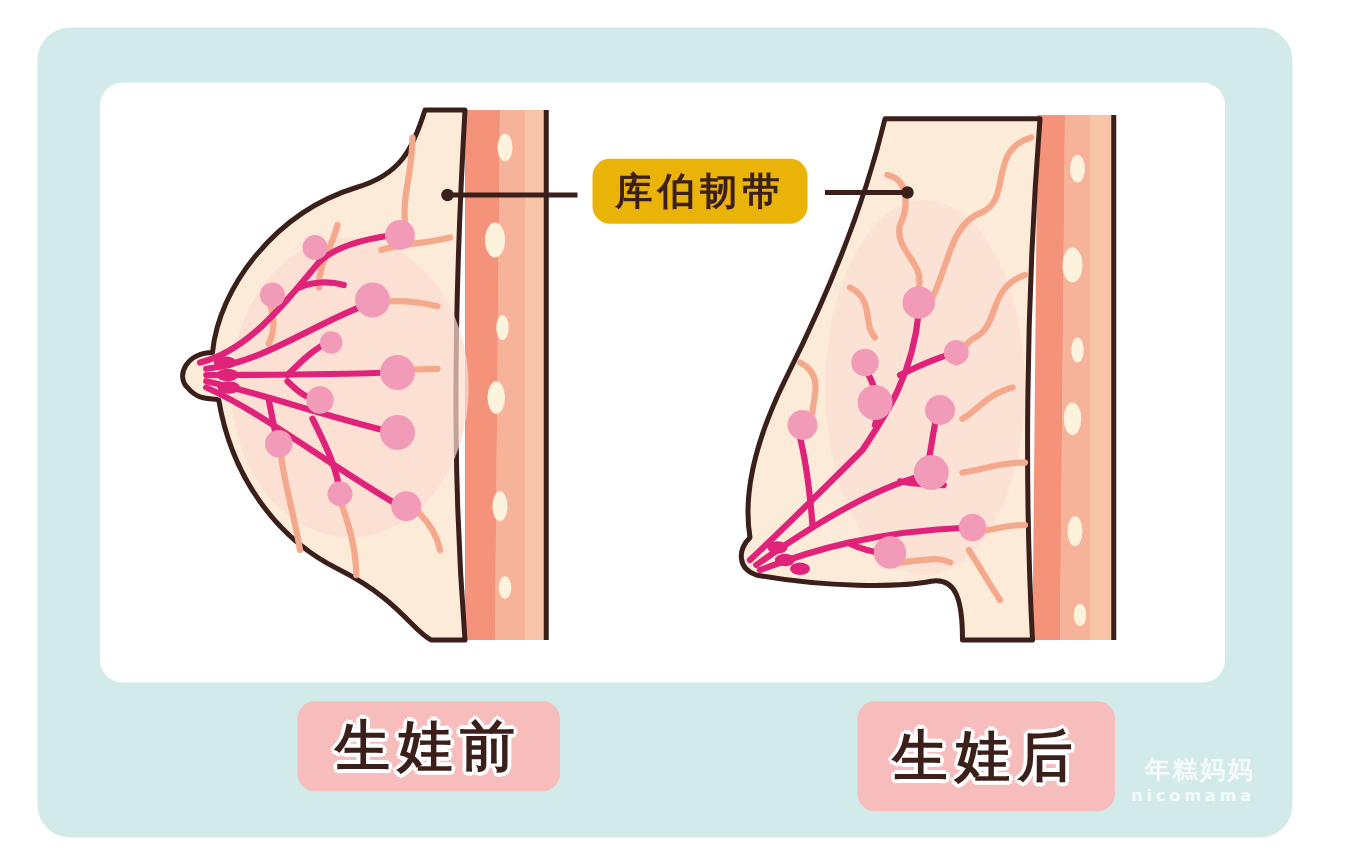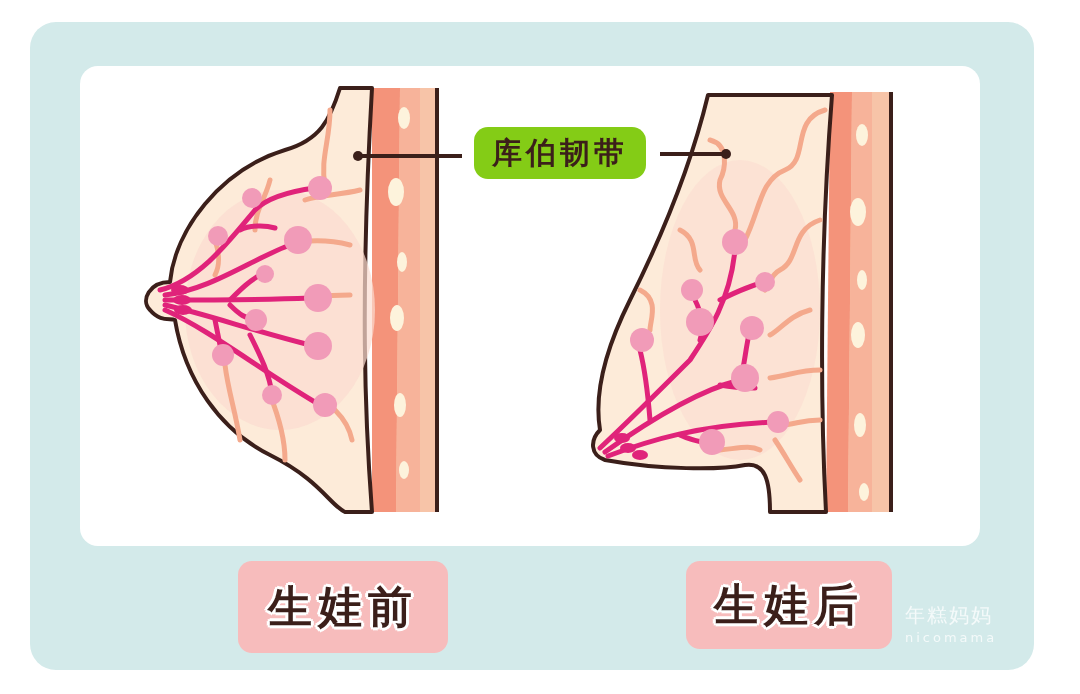--- a/index.html
+++ b/index.html
@@ -2,25 +2,25 @@
 <html><head>
 <meta charset="utf-8">
 <style>
   html,body{margin:0;padding:0;background:#ffffff;}
   body{width:1080px;height:694px;position:relative;overflow:hidden;font-family:"DejaVu Sans",sans-serif;}
   .outer{position:absolute;left:30px;top:22px;width:1004px;height:648px;background:#d3eaea;border-radius:26px;}
   .inner{position:absolute;left:80px;top:66px;width:900px;height:480px;background:#ffffff;border-radius:18px;}
   .label{position:absolute;background:#f7bcbc;border-radius:14px;display:flex;align-items:center;justify-content:center;
     font-weight:bold;color:#3b1f1a;font-size:44px;letter-spacing:6px;
     text-shadow: 3px 0 0 #fff, -3px 0 0 #fff, 0 3px 0 #fff, 0 -3px 0 #fff, 2px 2px 0 #fff, -2px -2px 0 #fff, 2px -2px 0 #fff, -2px 2px 0 #fff;}
-  .label.before{left:238px;top:561px;width:210px;height:92px;}
+  .label.before{left:238px;top:561px;width:210px;height:72px;}
   .label.after{left:686px;top:561px;width:206px;height:88px;text-align:center;}
-  .lig-tag{position:absolute;left:474px;top:127px;width:172px;height:52px;background:#84cc16;border-radius:14px;
+  .lig-tag{position:absolute;left:474px;top:127px;width:172px;height:52px;background:#eab308;border-radius:14px;
     display:flex;align-items:center;justify-content:center;font-weight:bold;color:#3b1f1a;font-size:30px;letter-spacing:4px;}
-  .watermark{position:absolute;left:905px;top:605px;color:rgba(255,255,255,0.75);text-align:left;line-height:1;}
+  .watermark{position:absolute;left:905px;top:605px;color:rgba(255,255,255,0.75);text-align:right;line-height:1;font-weight:bold;}
   .watermark .cn{font-size:20px;letter-spacing:2px;display:block;}
   .watermark .en{font-size:13px;letter-spacing:3px;display:block;margin-top:6px;}
   svg{position:absolute;left:0;top:0;}
 </style>
 </head>
 <body>
 
 <div class="outer"></div>
 <div class="inner"></div>
 

